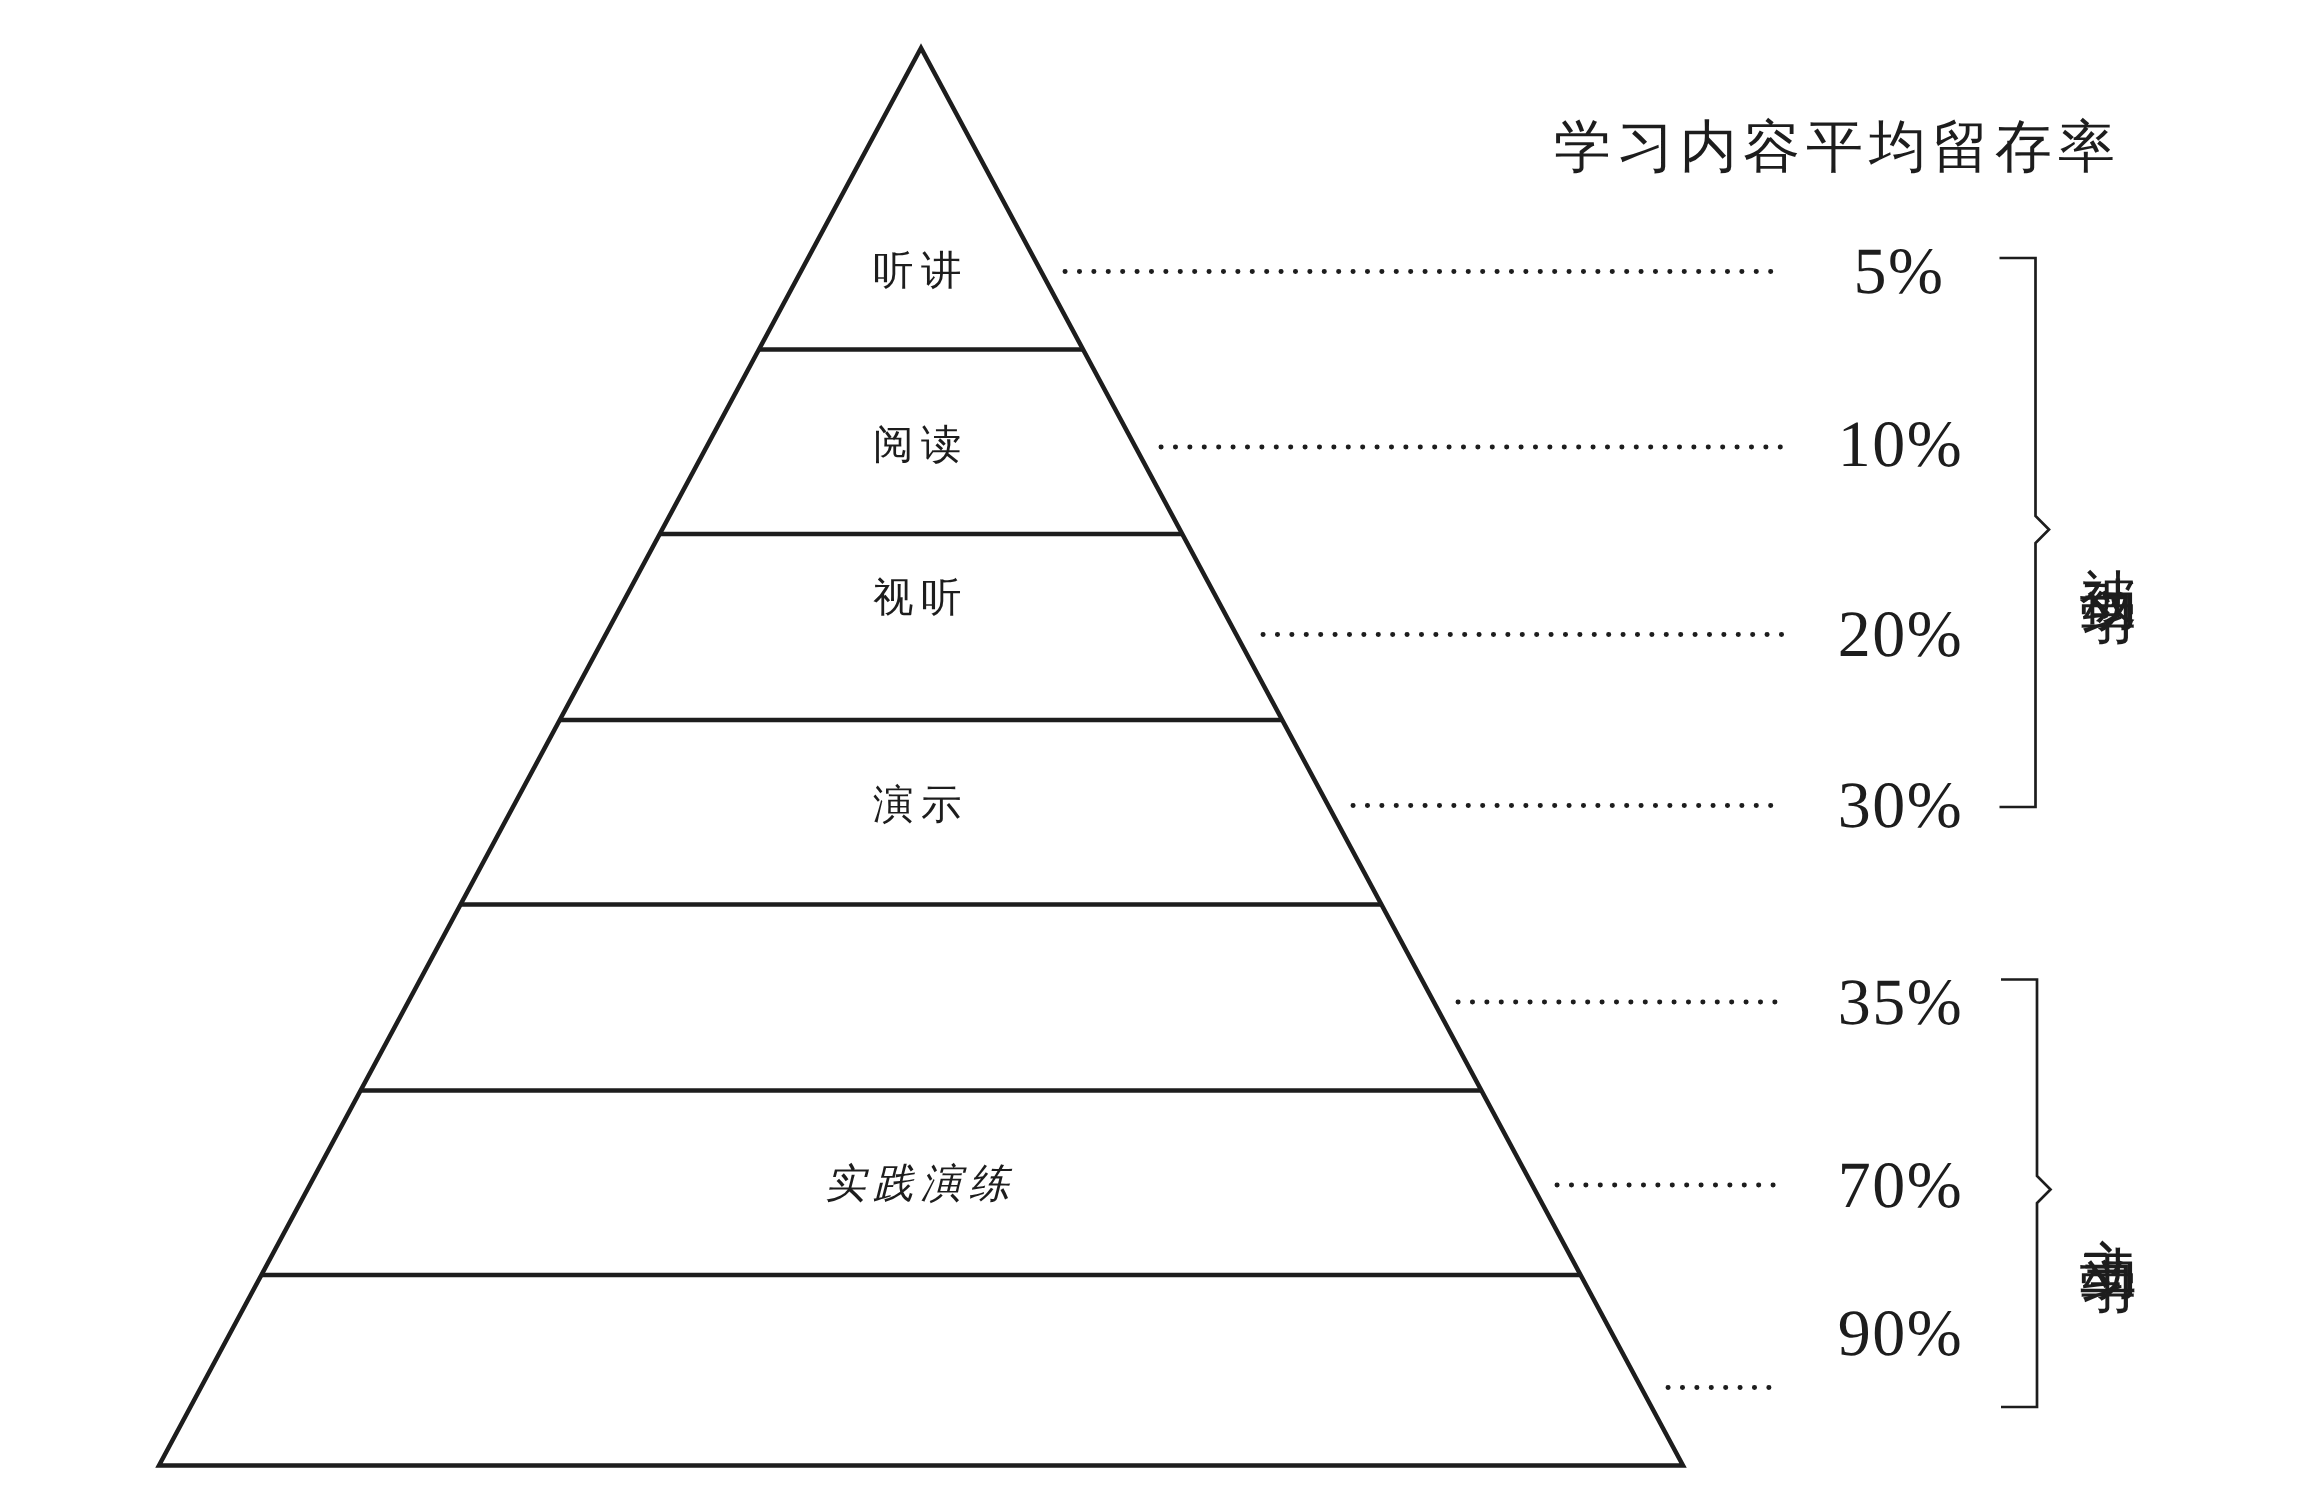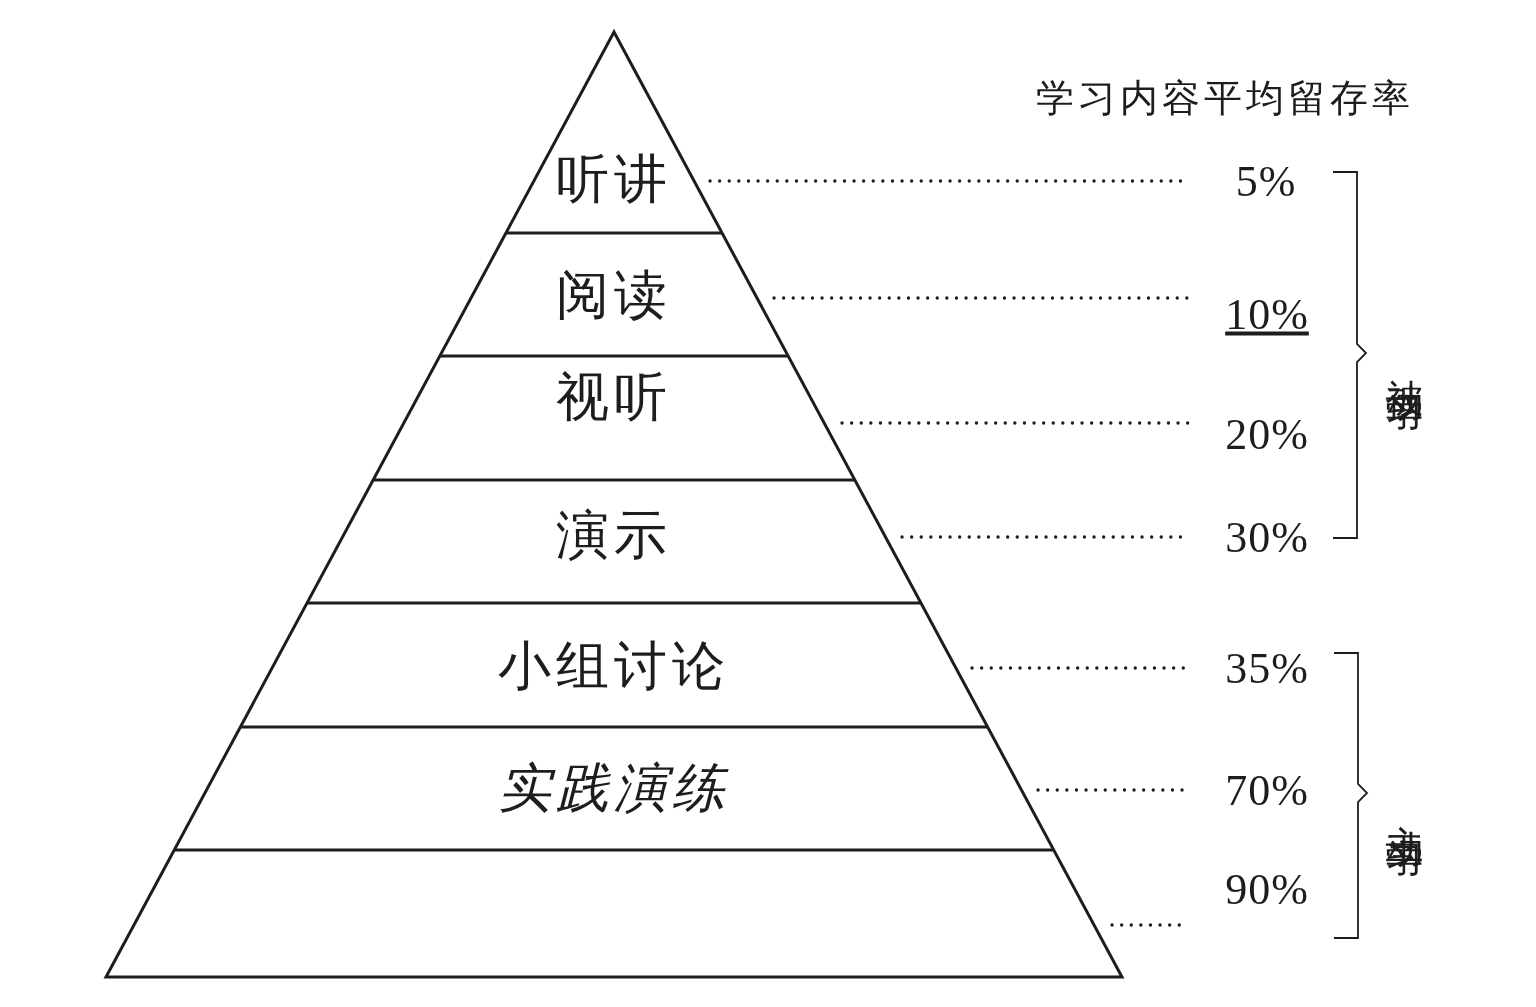--- a/index.html
+++ b/index.html
@@ -27,21 +27,21 @@
     position: absolute;
     transform: translate(-50%, -50%);
     white-space: nowrap;
     color: #1d1d1d;
   }
   .chart-title {
     font-size: 38px;
     letter-spacing: 4px;
   }
   .level-label {
-    font-size: 53px;
+    font-size: 27px;
     letter-spacing: 5px;
   }
   .percent-label {
     font-size: 44px;
     letter-spacing: 1px;
   }
   .group-label {
     writing-mode: vertical-rl;
     text-orientation: upright;
     font-size: 38px;
@@ -76,26 +76,25 @@
 
     <path d="M 1334 653 L 1358 653 L 1358 784 L 1367 793 L 1358 802 L 1358 938 L 1334 938" fill="none" stroke="#1d1d1d" stroke-width="1.8"></path>
   </svg>
 
   <div class="txt chart-title" style="left:1225px; top:98px;">学习内容平均留存率</div>
 
   <div class="txt level-label" style="left:614px; top:180px;">听讲</div>
   <div class="txt level-label" style="left:614px; top:296px;">阅读</div>
   <div class="txt level-label" style="left:614px; top:398px;">视听</div>
   <div class="txt level-label" style="left:614px; top:536px;">演示</div>
-  <div class="txt level-label" style="left:614px; top:667px;">小组讨论</div>
   <div class="txt level-label" style="left:614px; top:789px;font-style:italic;">实践演练</div>
 
   <div class="txt percent-label" style="left:1266px; top:181px;">5%</div>
-  <div class="txt percent-label" style="left:1267px; top:314px;text-decoration:underline;">10%</div>
-  <div class="txt percent-label" style="left:1267px; top:423px;margin-top:11px;">20%</div>
+  <div class="txt percent-label" style="left:1267px; top:296px;">10%</div>
+  <div class="txt percent-label" style="left:1267px; top:423px;">20%</div>
   <div class="txt percent-label" style="left:1267px; top:537px;">30%</div>
   <div class="txt percent-label" style="left:1267px; top:668px;">35%</div>
   <div class="txt percent-label" style="left:1267px; top:790px;">70%</div>
   <div class="txt percent-label" style="left:1267px; top:889px;">90%</div>
 
   <div class="txt group-label" style="left:1404px; top:362px;">被动学习</div>
   <div class="txt group-label" style="left:1404px; top:808px;">主动学习</div>
 
 </div>
 

